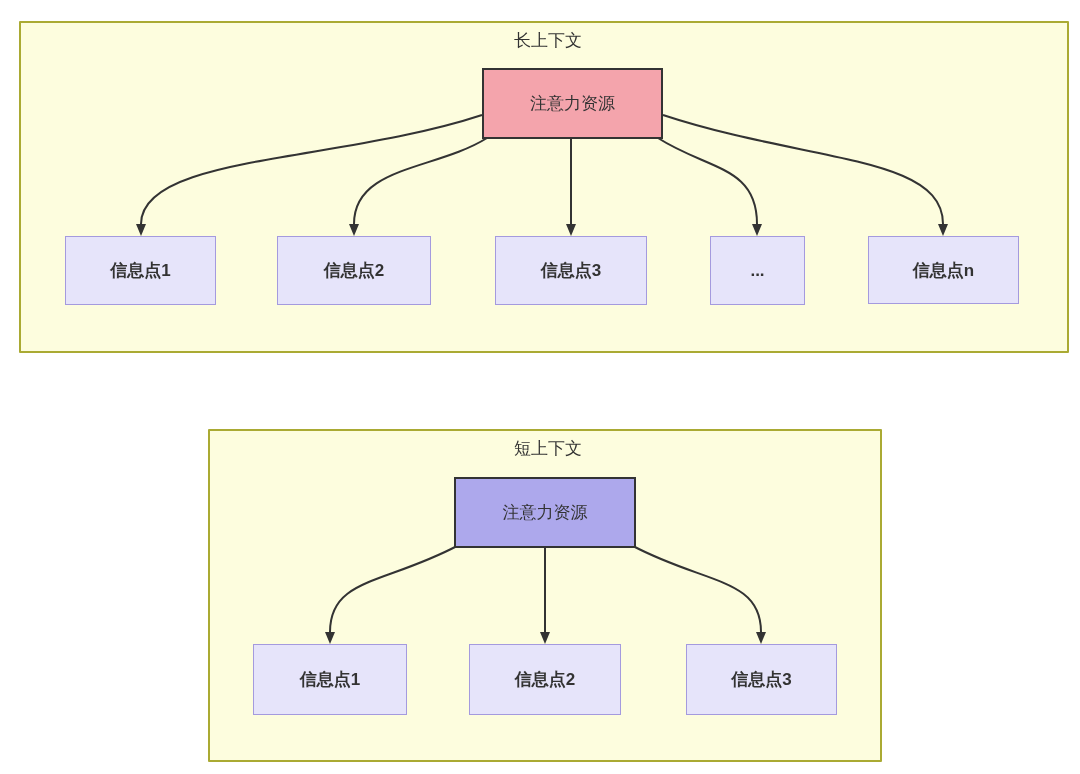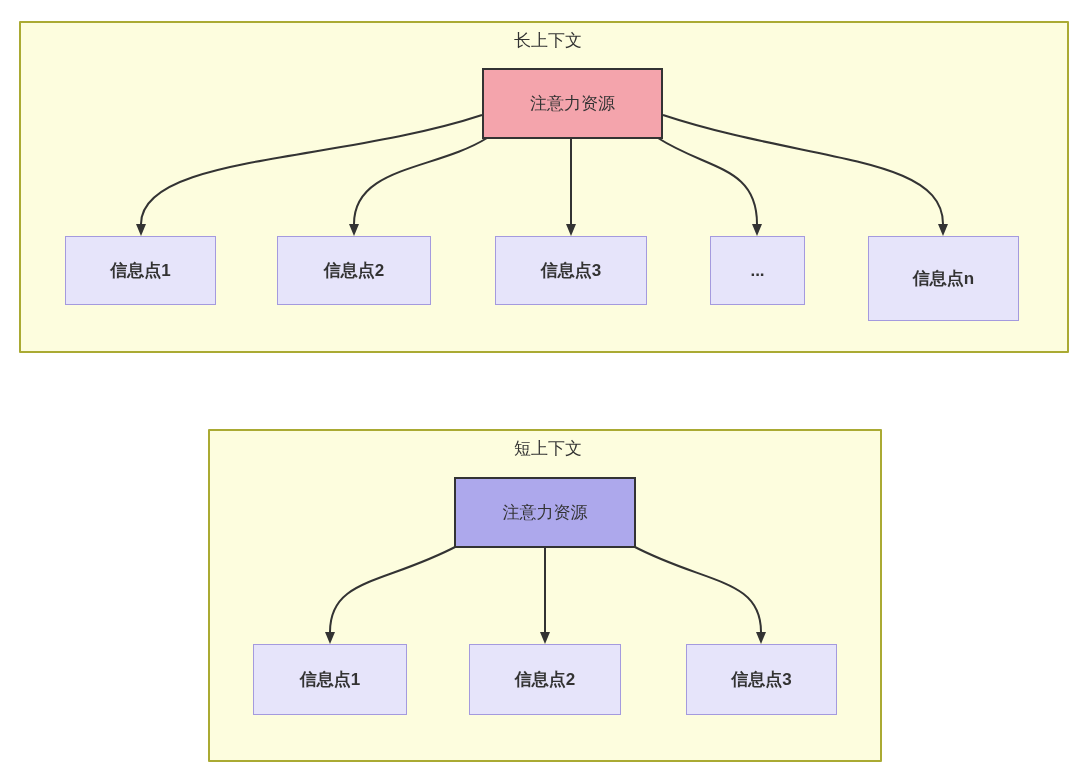--- a/index.html
+++ b/index.html
@@ -64,21 +64,21 @@
   }
 
   
   #box-long      { left: 19px;  top: 21px;  width: 1050px; height: 332px; }
   #title-long    { top: 29px; }
   #att-long      { left: 482px; top: 68px;  width: 181px; height: 71px; }
   #l-info-0      { left: 65px;  top: 236px; width: 151px; height: 69px; }
   #l-info-1      { left: 277px; top: 236px; width: 154px; height: 69px; }
   #l-info-2      { left: 495px; top: 236px; width: 152px; height: 69px; }
   #l-info-3      { left: 710px; top: 236px; width: 95px;  height: 69px; }
-  #l-info-4      { left: 868px; top: 236px; width: 151px; height: 85px; }
+  #l-info-4      { left: 868px; top: 236px; width: 151px; height: 68px; }
 
   #box-short     { left: 208px; top: 429px; width: 674px; height: 333px; }
   #title-short   { top: 437px; }
   #att-short     { left: 454px; top: 477px; width: 182px; height: 71px; }
   #s-info-0      { left: 253px; top: 644px; width: 154px; height: 71px; }
   #s-info-1      { left: 469px; top: 644px; width: 152px; height: 71px; }
   #s-info-2      { left: 686px; top: 644px; width: 151px; height: 71px; }
 </style>
 </head>
 <body>

